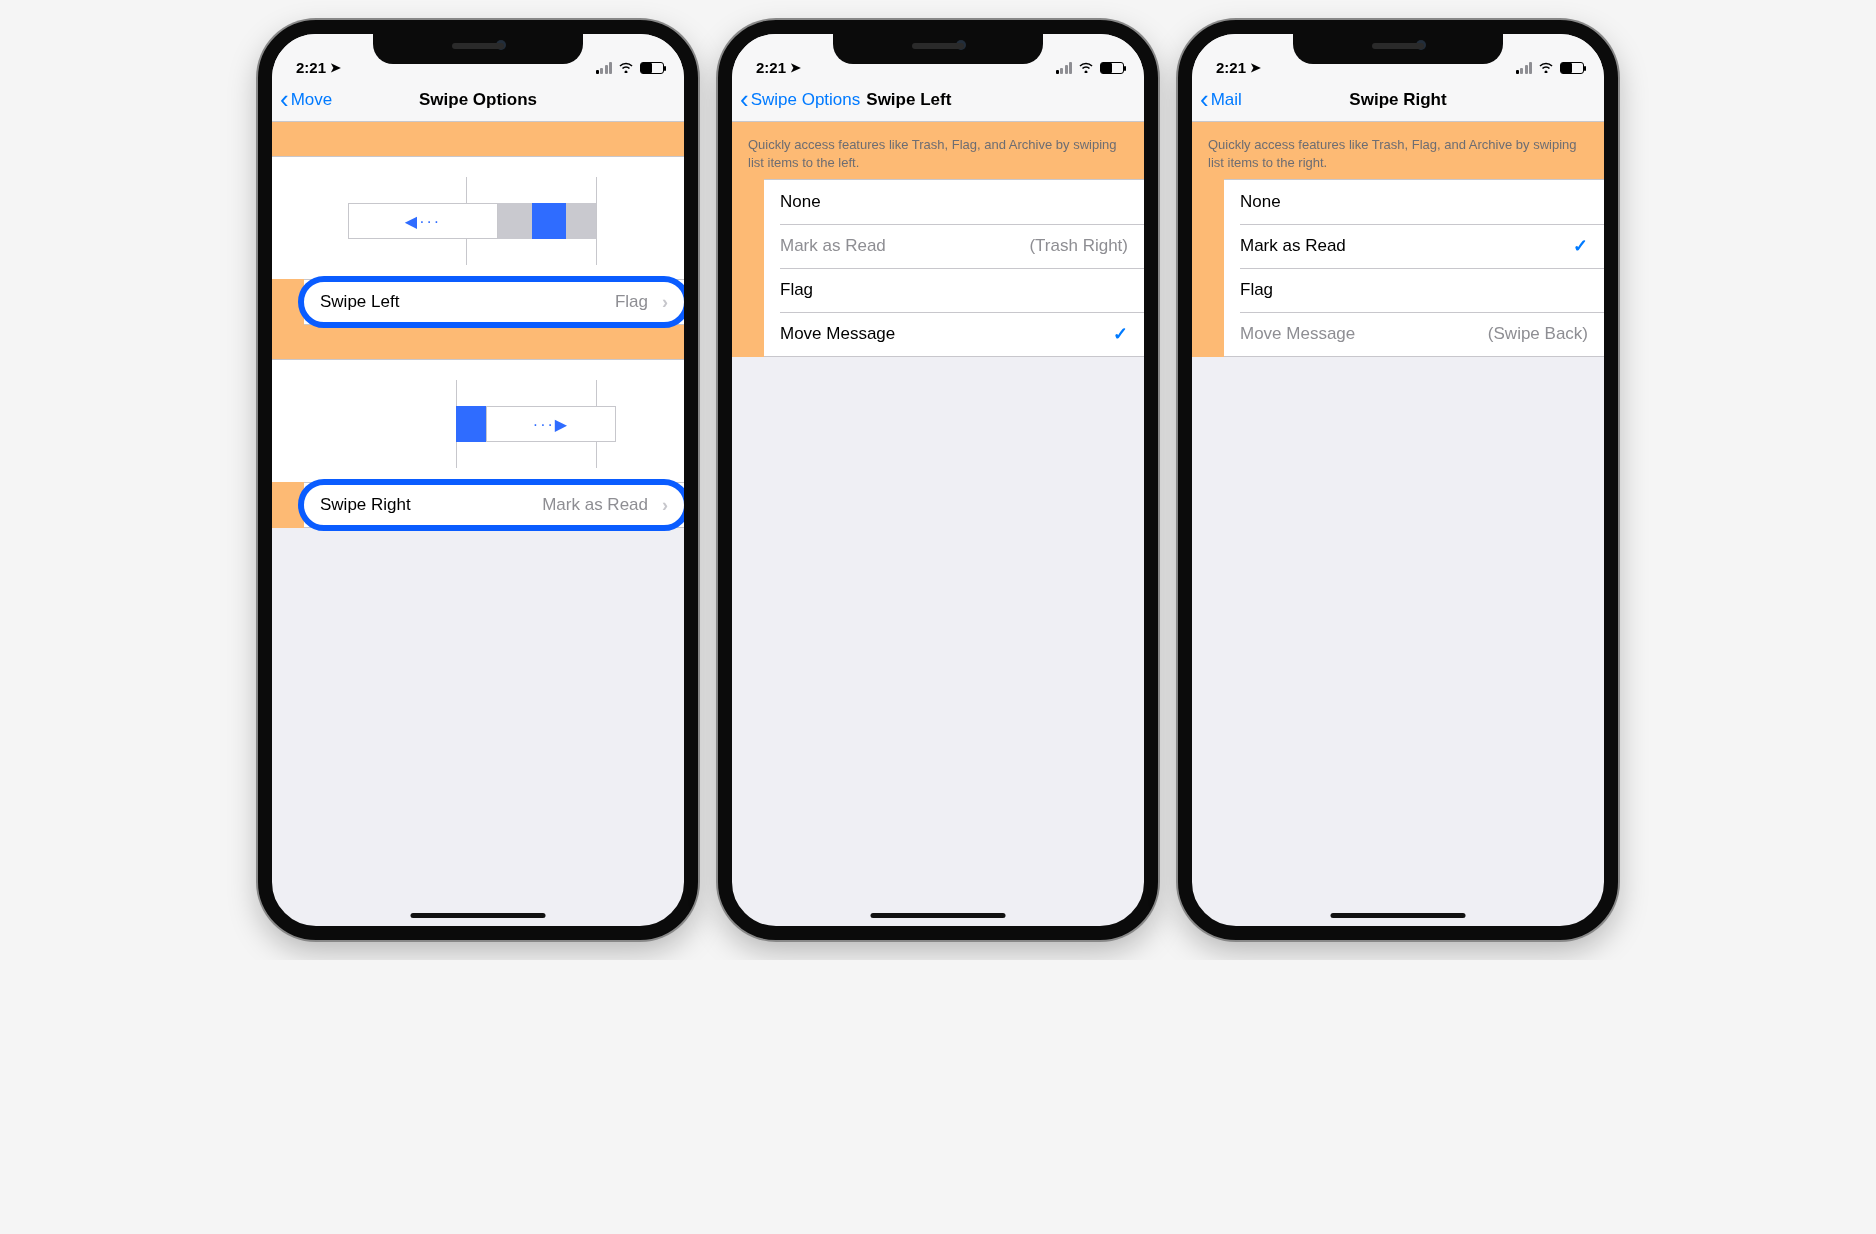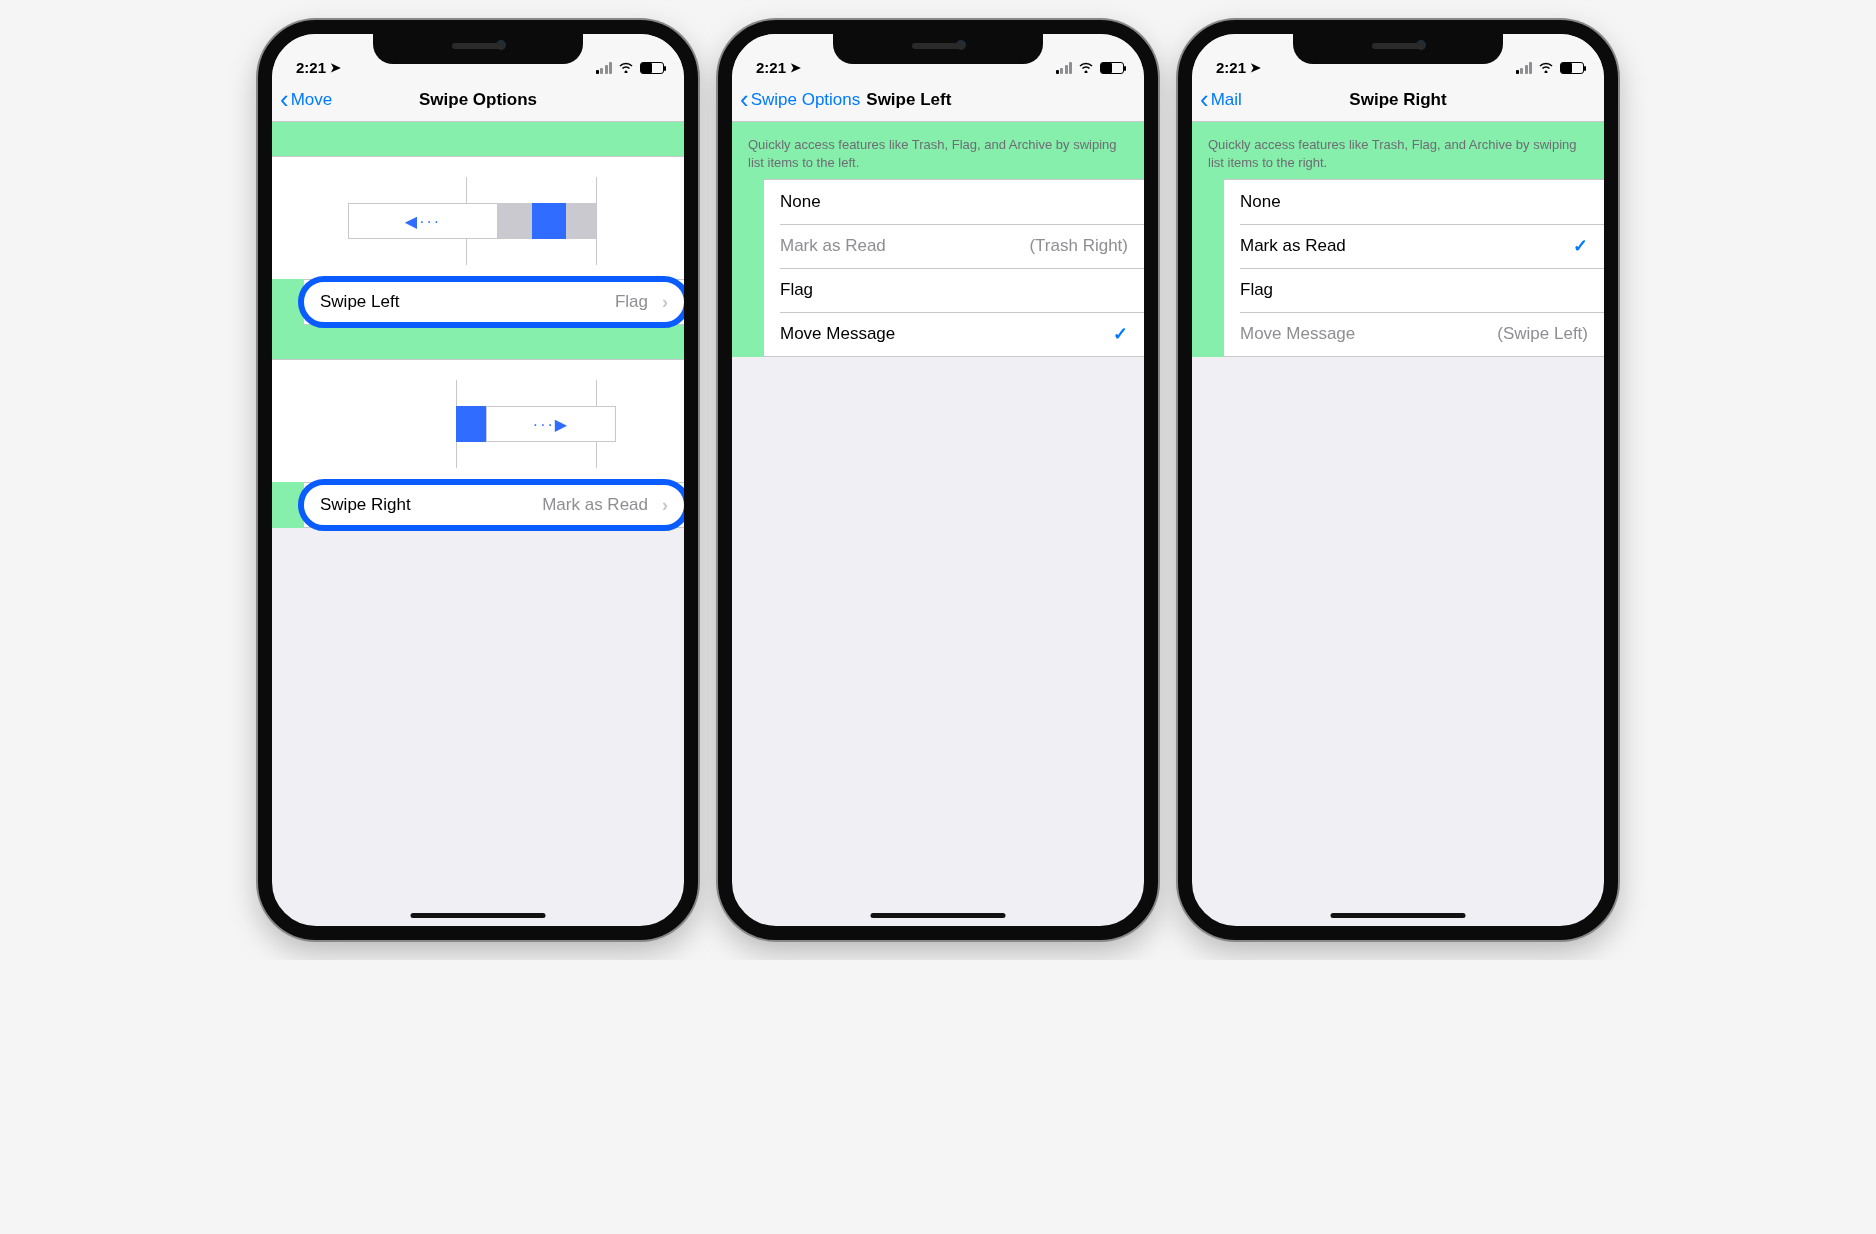--- a/index.html
+++ b/index.html
@@ -132,21 +132,21 @@
     font-size: 17px;
     font-weight: 600;
   }
   .nav-title.left-title {
     position: static;
     transform: none;
     margin-left: 6px;
   }
 
   
-  .content { background:#86efac; }
+  .content { background:#fdba74; }
 
   .section-header {
     padding: 14px 16px 8px;
     font-size: 13px;
     color: #6d6d72;
     line-height: 1.35;
   }
 
   .cell-group {
     background:#fff;
@@ -411,19 +411,19 @@
       </div>
       <div class="cell">
         <span>Mark as Read</span>
         <span class="check">✓</span>
       </div>
       <div class="cell">
         <span>Flag</span>
       </div>
       <div class="cell disabled">
         <span>Move Message</span>
-        <span class="secondary">(Swipe Left)</span>
+        <span class="secondary">(Swipe Back)</span>
       </div>
     </div>
   </div>
 
   <div class="home-indicator"></div>
 </div>
 
 </body></html>

